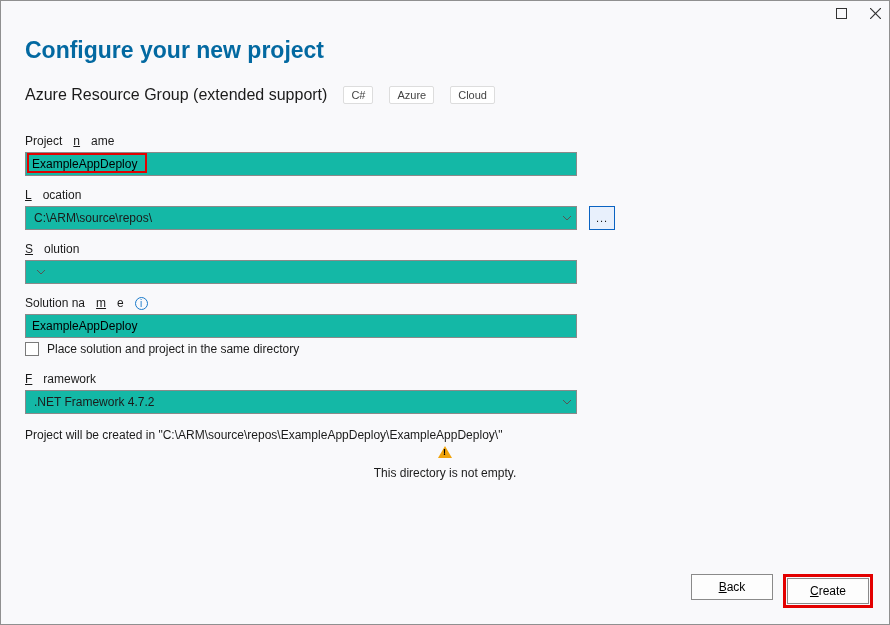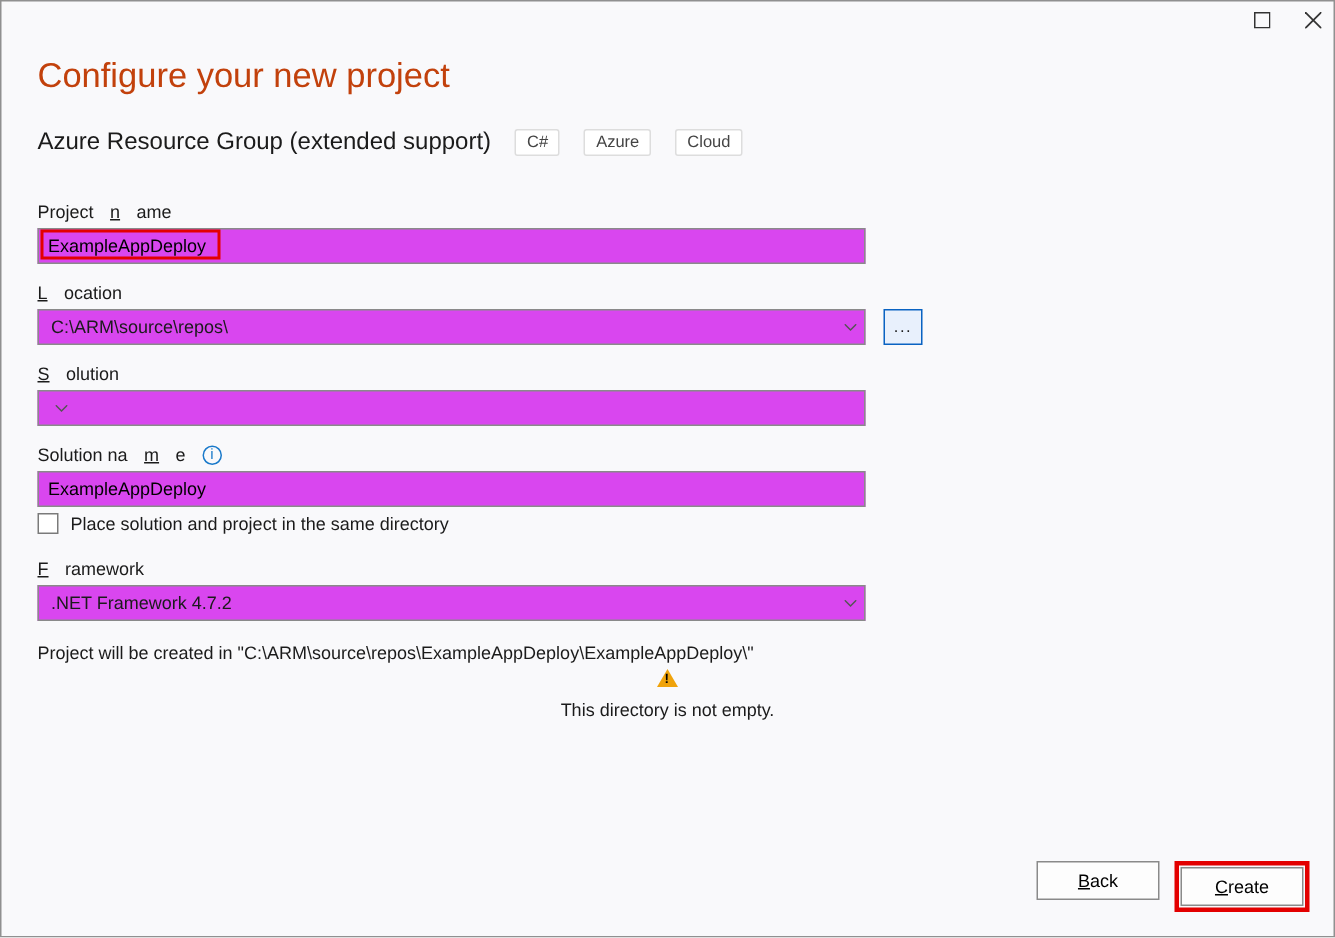--- a/index.html
+++ b/index.html
@@ -28,23 +28,23 @@
     gap: 18px;
   }
   .tb-btn { width: 16px; height: 16px; display:flex; align-items:center; justify-content:center; cursor:pointer;}
   .content {
     padding: 0 24px 0 24px;
     flex: 1;
     overflow: hidden;
   }
   h1.page-title {
     font-size: 23px;
-    font-weight: 400;
+    font-weight: 700;
     margin: 6px 0 22px 0;
-    color: #c2410c;
+    color: #0369a1;
   }
   .subheader-row { display:flex; align-items:center; gap:16px; margin-bottom:30px;}
   .subheader { font-size: 16px; font-weight:400; }
   .tag {
     font-size: 11px;
     color: #444;
     padding: 2px 7px;
     border: 1px solid #ddd;
     border-radius: 2px;
     background: #fff;
@@ -53,21 +53,21 @@
   .field-label { font-size: 12px; margin-bottom: 4px; display:flex; align-items:center; gap:11px;}
   .field-label .u { text-decoration: underline; }
   .input-row { display:flex; gap:12px; }
   input.text, .combo {
     width: 552px;
     height: 24px;
     border: 1px solid #8a8a8a;
     padding: 2px 6px;
     font-family: inherit;
     font-size: 12px;
-    background: #d946ef;
+    background: #14b8a6;
   }
   .highlight-box {
     position: absolute;
     border: 2px solid #e30000;
     pointer-events: none;
   }
   .combo {
     display: flex;
     align-items: center;
     justify-content: space-between;

